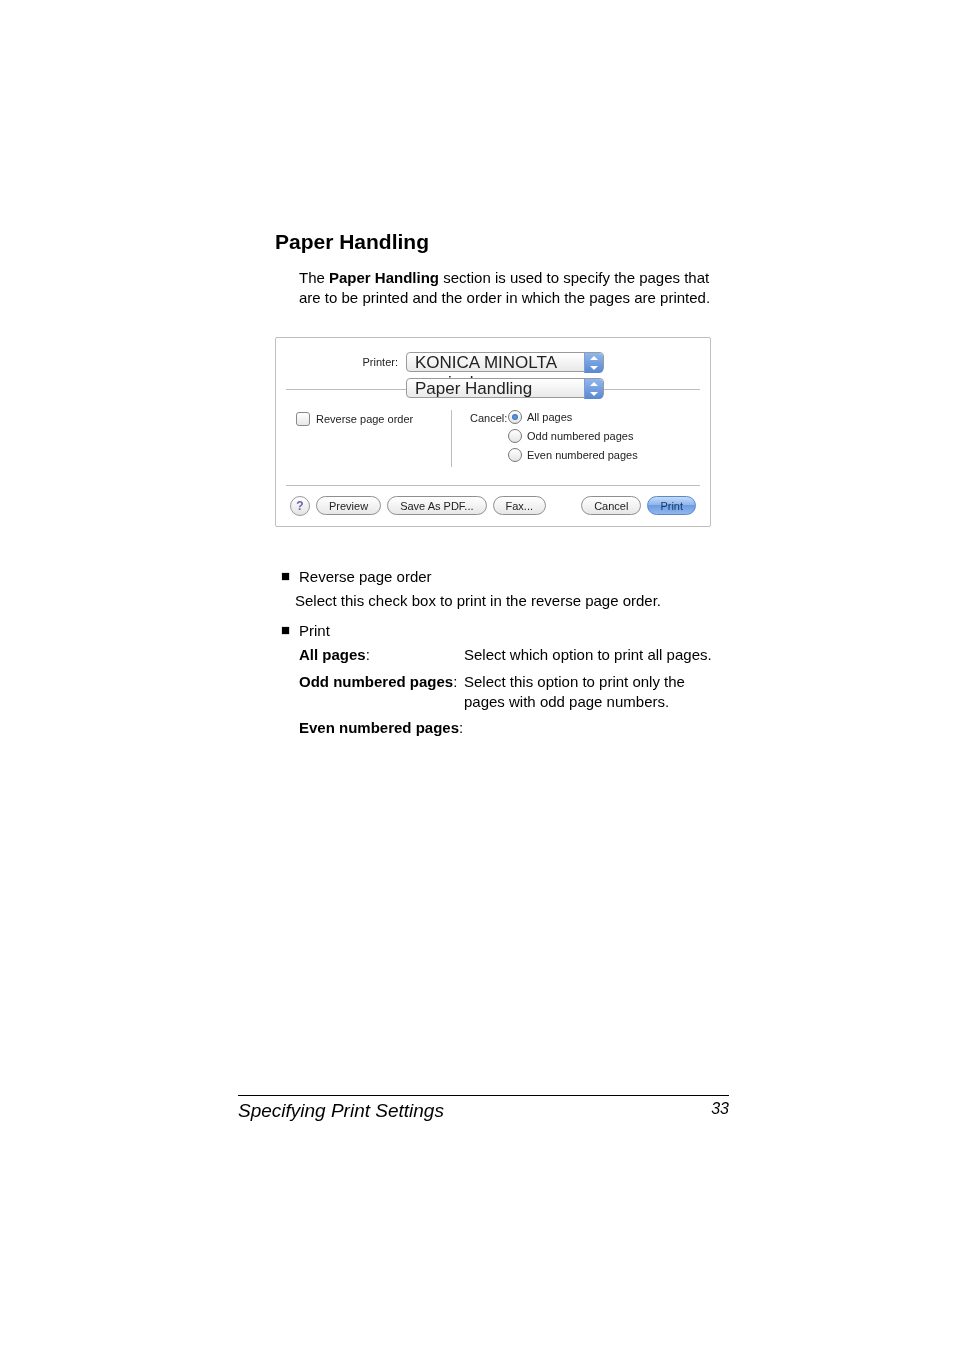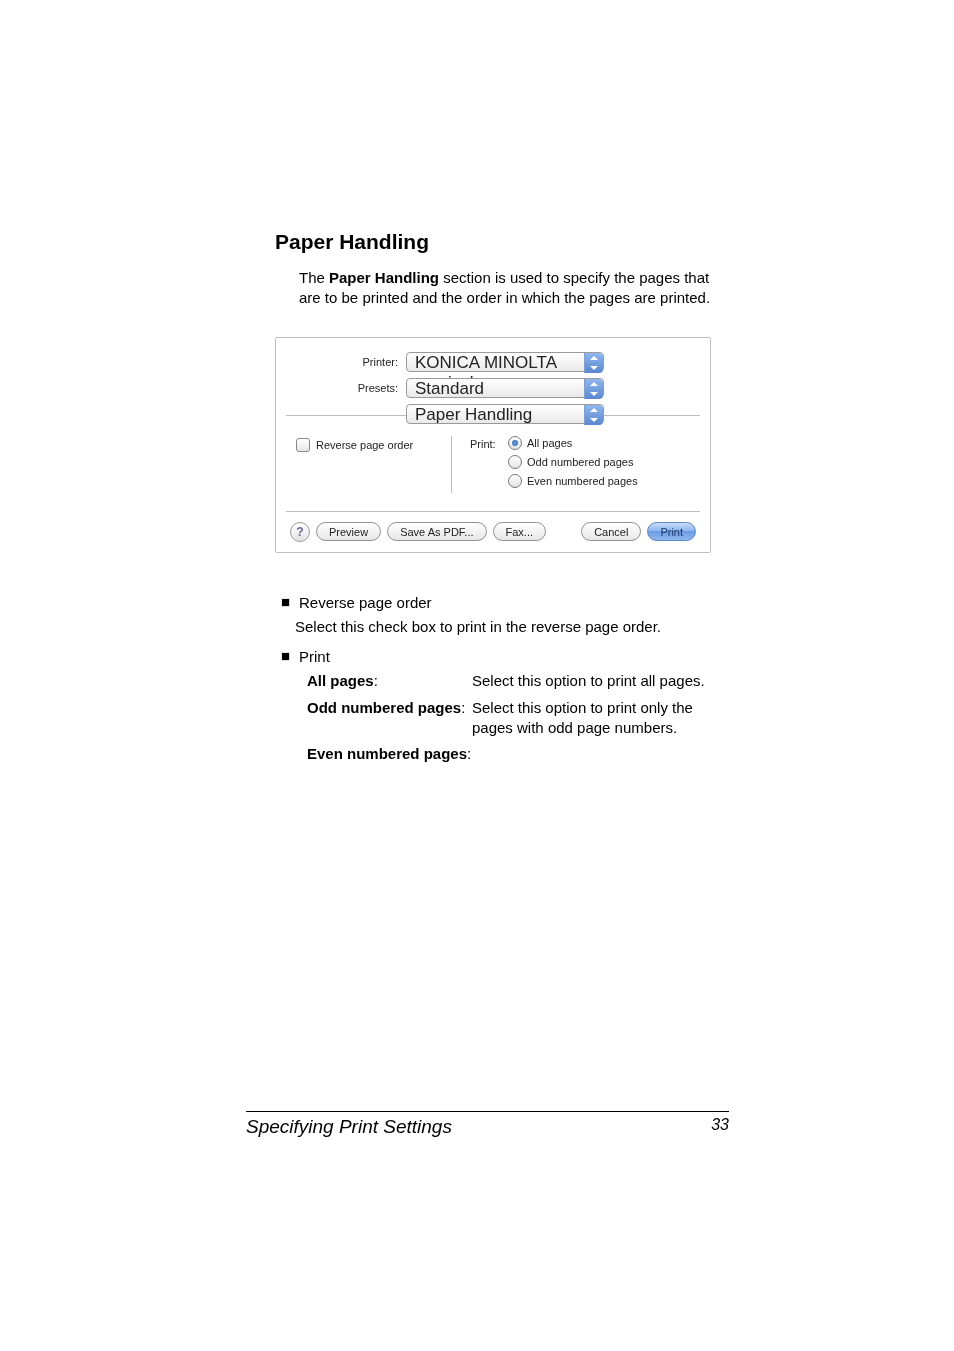--- a/index.html
+++ b/index.html
@@ -233,42 +233,41 @@
   .bullet-text {
     flex: 1;
     line-height: 1.35;
   }
   .sub-desc {
     margin-left: 14px;
     margin-bottom: 10px;
     line-height: 1.35;
   }
   .options {
-    margin-left: 26px;
+    margin-left: 18px;
   }
   .opt-row {
     display: flex;
     margin-bottom: 6px;
     line-height: 1.35;
   }
   .opt-term {
     width: 165px;
     flex-shrink: 0;
   }
   .opt-def {
     flex: 1;
   }
 
   
   .footer {
     position: absolute;
     left: 238px;
     right: 225px;
-    bottom: 140px;
-    margin-left: 8px;
+    bottom: 156px;
   }
   .footer-line {
     border-top: 1px solid #000;
     margin-bottom: 4px;
   }
   .footer-row {
     display: flex;
     justify-content: space-between;
     font-style: italic;
     font-family: Arial, Helvetica, sans-serif;
@@ -294,27 +293,20 @@
   <div class="dialog-frame">
 
     <div class="dlg-row">
       <div class="dlg-label">Printer:</div>
       <div class="combo">
         <span>KONICA MINOLTA magicolor ...</span>
         <span class="arrows"></span>
       </div>
     </div>
 
-    <div class="dlg-row">
-      <div class="dlg-label">Presets:</div>
-      <div class="combo">
-        <span>Standard</span>
-        <span class="arrows"></span>
-      </div>
-    </div>
 
     <div class="dlg-sep-wrap">
       <div class="dlg-sep-line"></div>
       <div class="dlg-sep-combo-holder">
         <div class="combo" style="width:198px;">
           <span>Paper Handling</span>
           <span class="arrows"></span>
         </div>
       </div>
     </div>
@@ -322,21 +314,21 @@
     <div class="dlg-mid">
       <div class="dlg-left-col">
         <div class="chk">
           <span class="chk-box"></span>
           <span>Reverse page order</span>
         </div>
       </div>
       <div class="dlg-right-col">
 
         <div class="radio-line">
-          <span class="radio-group-label">Print:</span>
+          <span class="radio-group-label">Cancel:</span>
           <div class="radio-row">
             <span class="radio-outer">
                 <span class="radio-inner"></span>
               </span>
             <span>All pages</span>
           </div>
         </div>
 
         <div class="radio-line">
           <span class="radio-group-label"></span>
@@ -382,21 +374,21 @@
     <div class="sub-desc">Select this check box to print in the reverse page order.</div>
 
     <div class="expl-item">
       <div class="bullet">■</div>
       <div class="bullet-text">Print</div>
     </div>
 
     <div class="options">
       <div class="opt-row">
         <div class="opt-term"><span class="bold">All pages</span>:</div>
-        <div class="opt-def">Select this option to print all pages.</div>
+        <div class="opt-def">Select which option to print all pages.</div>
       </div>
       <div class="opt-row">
         <div class="opt-term"><span class="bold">Odd numbered pages</span>:</div>
         <div class="opt-def">Select this option to print only the pages with odd page numbers.</div>
       </div>
       <div class="opt-row">
         <div class="opt-term"><span class="bold">Even numbered pages</span>:</div>
       </div>
     </div>
 

